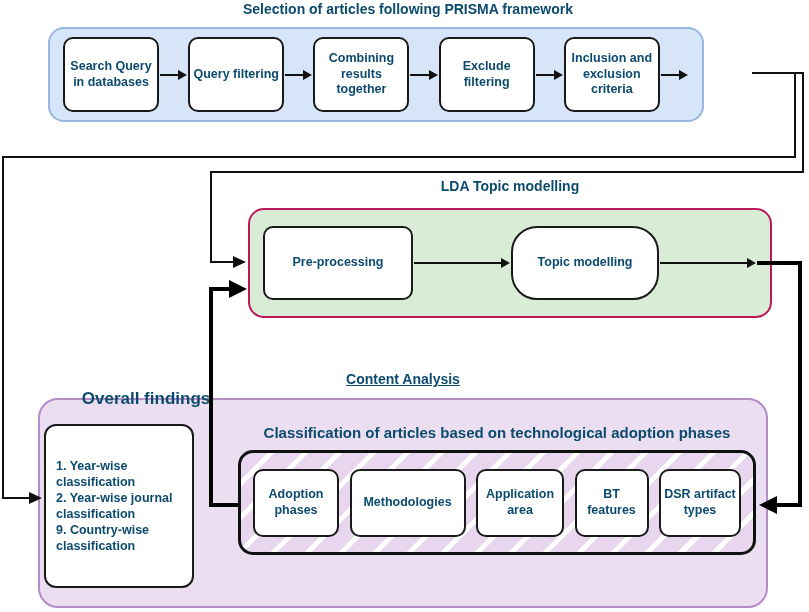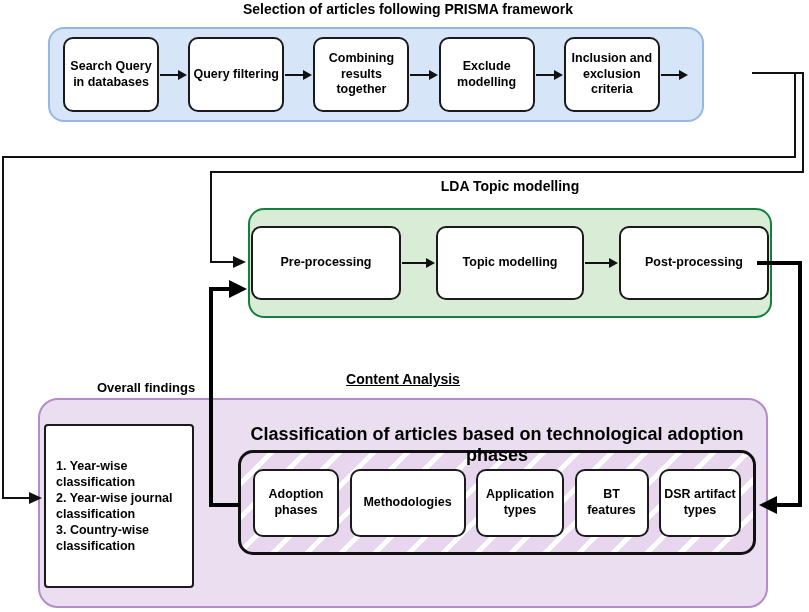--- a/index.html
+++ b/index.html
@@ -1,44 +1,44 @@
 <!DOCTYPE html>
 <html><head>
 <meta charset="utf-8">
 <style>
   html,body{margin:0;padding:0;background:#ffffff;}
   #canvas{
     position:relative;width:809px;height:612px;background:#ffffff;overflow:hidden;
-    font-family:"Liberation Sans","DejaVu Sans",sans-serif;color:#000000;
+    font-family:"Liberation Sans","DejaVu Sans",sans-serif;color:#0c4a6e;
   }
   .title{position:absolute;text-align:center;font-weight:bold;font-size:14px;z-index:4;}
-  .sublabel{position:absolute;text-align:center;font-weight:bold;font-size:18px;z-index:4;}
+  .sublabel{position:absolute;text-align:center;font-weight:bold;font-size:15px;z-index:4;}
   .container{position:absolute;border-radius:16px;z-index:1;box-sizing:border-box;
     display:flex;align-items:center;justify-content:space-between;}
   .blue{left:48px;top:27px;width:656px;height:95px;background:#d6e5f8;border:2px solid #97b7e2;padding:0 13px;}
-  .green{left:248px;top:208px;width:524px;height:110px;background:#d9ecd5;border:2px solid #15803d;padding:0 1px;}
+  .green{left:248px;top:208px;width:524px;height:110px;background:#d9ecd5;border:2px solid #be185d;padding:0 13px;}
   .purple{left:38px;top:398px;width:730px;height:210px;background:#eadef0;border:2.5px solid #b48cc8;border-radius:20px;}
   .hatchbox{
     position:absolute;left:238px;top:450px;width:518px;height:105px;z-index:2;
     border:3.5px solid #111;border-radius:15px;box-sizing:border-box;
     background:repeating-linear-gradient(135deg,#e7d6ee 0px,#e7d6ee 19px,#ffffff 19px,#ffffff 24px);
     display:flex;align-items:center;justify-content:space-between;padding:12px 12px;
   }
   .box{
     position:relative;z-index:3;background:#ffffff;border:2px solid #1a1a1a;border-radius:10px;
     display:flex;align-items:center;justify-content:center;text-align:center;
     font-weight:bold;font-size:12.5px;line-height:1.25;box-sizing:border-box;padding:2px 3px;
     flex:none;
   }
   .step{width:96px;height:75px;}
   .lda-step{width:150px;height:74px;}
   .cls-item{height:68px;}
   .findings{
     position:absolute;left:44px;top:424px;width:150px;height:164px;z-index:3;
-    border-radius:4px;flex-direction:column;align-items:flex-start;text-align:left;
+    border-radius:12px;flex-direction:column;align-items:flex-start;text-align:left;
     justify-content:center;padding:6px 8px 6px 10px;display:flex;
     background:#fff;border:2px solid #1a1a1a;box-sizing:border-box;
     font-weight:bold;font-size:12.5px;line-height:1.28;
   }
   .findings div{margin:0;}
   .chain-arrow{flex:1 1 auto;display:flex;align-items:center;min-width:14px;margin:0 1px;}
   .chain-arrow .shaft{flex:1 1 auto;height:2px;background:#111;}
   .chain-arrow .head{flex:none;width:0;height:0;border-left:9px solid #111;border-top:5.5px solid transparent;border-bottom:5.5px solid transparent;}
   svg.connectors{position:absolute;left:0;top:0;z-index:10;pointer-events:none;}
 </style>
@@ -58,66 +58,65 @@
     <div class="box step">Query filtering</div>
     <div class="chain-arrow">
         <i class="shaft"></i>
         <i class="head"></i>
       </div>
     <div class="box step">Combining results together</div>
     <div class="chain-arrow">
         <i class="shaft"></i>
         <i class="head"></i>
       </div>
-    <div class="box step">Exclude modelling</div>
+    <div class="box step">Exclude filtering</div>
     <div class="chain-arrow">
         <i class="shaft"></i>
         <i class="head"></i>
       </div>
     <div class="box step">Inclusion and exclusion criteria</div>
     <div class="chain-arrow">
         <i class="shaft"></i>
         <i class="head"></i>
       </div>
   </div>
 
   <div class="title" style="left:248px;top:178px;width:524px;">LDA Topic modelling</div>
 
   <div class="container green">
     <div class="box lda-step">Pre-processing</div>
     <div class="chain-arrow">
         <i class="shaft"></i>
         <i class="head"></i>
       </div>
-    <div class="box lda-step" style="width:148px;">Topic modelling</div>
+    <div class="box lda-step" style="width:148px;border-radius:26px;">Topic modelling</div>
     <div class="chain-arrow">
         <i class="shaft"></i>
         <i class="head"></i>
       </div>
-    <div class="box lda-step">Post-processing</div>
   </div>
 
   <div class="title" style="left:38px;top:371px;width:730px;text-decoration:underline;">Content Analysis</div>
 
   <div class="container purple"></div>
 
-  <div class="sublabel" style="left:42px;top:380px;width:152px;font-size:13px;padding-left:28px;">Overall findings</div>
+  <div class="sublabel" style="left:42px;top:389px;width:152px;font-size:17px;padding-left:28px;">Overall findings</div>
 
   <div class="findings">
     <div>1. Year-wise classification</div>
     <div>2. Year-wise journal classification</div>
-    <div>3. Country-wise classification</div>
+    <div>9. Country-wise classification</div>
   </div>
 
   <div class="sublabel" style="left:238px;top:424px;width:518px;">Classification of articles based on technological adoption phases</div>
 
   <div class="hatchbox">
     <div class="box cls-item" style="width:86px;">Adoption phases</div>
     <div class="box cls-item" style="width:116px;">Methodologies</div>
-    <div class="box cls-item" style="width:88px;">Application types</div>
+    <div class="box cls-item" style="width:88px;">Application area</div>
     <div class="box cls-item" style="width:74px;">BT features</div>
     <div class="box cls-item" style="width:82px;">DSR artifact types</div>
   </div>
 
   <svg class="connectors" width="809" height="612" viewBox="0 0 809 612">
 
     <path d="M752 73 H795 V157 H3 V498 H29" fill="none" stroke="#111" stroke-width="2"></path>
     <polygon points="42,498 29,492 29,504" fill="#111"></polygon>
 
     <path d="M795 73 H803 V172 H211 V262 H233" fill="none" stroke="#111" stroke-width="2"></path>

